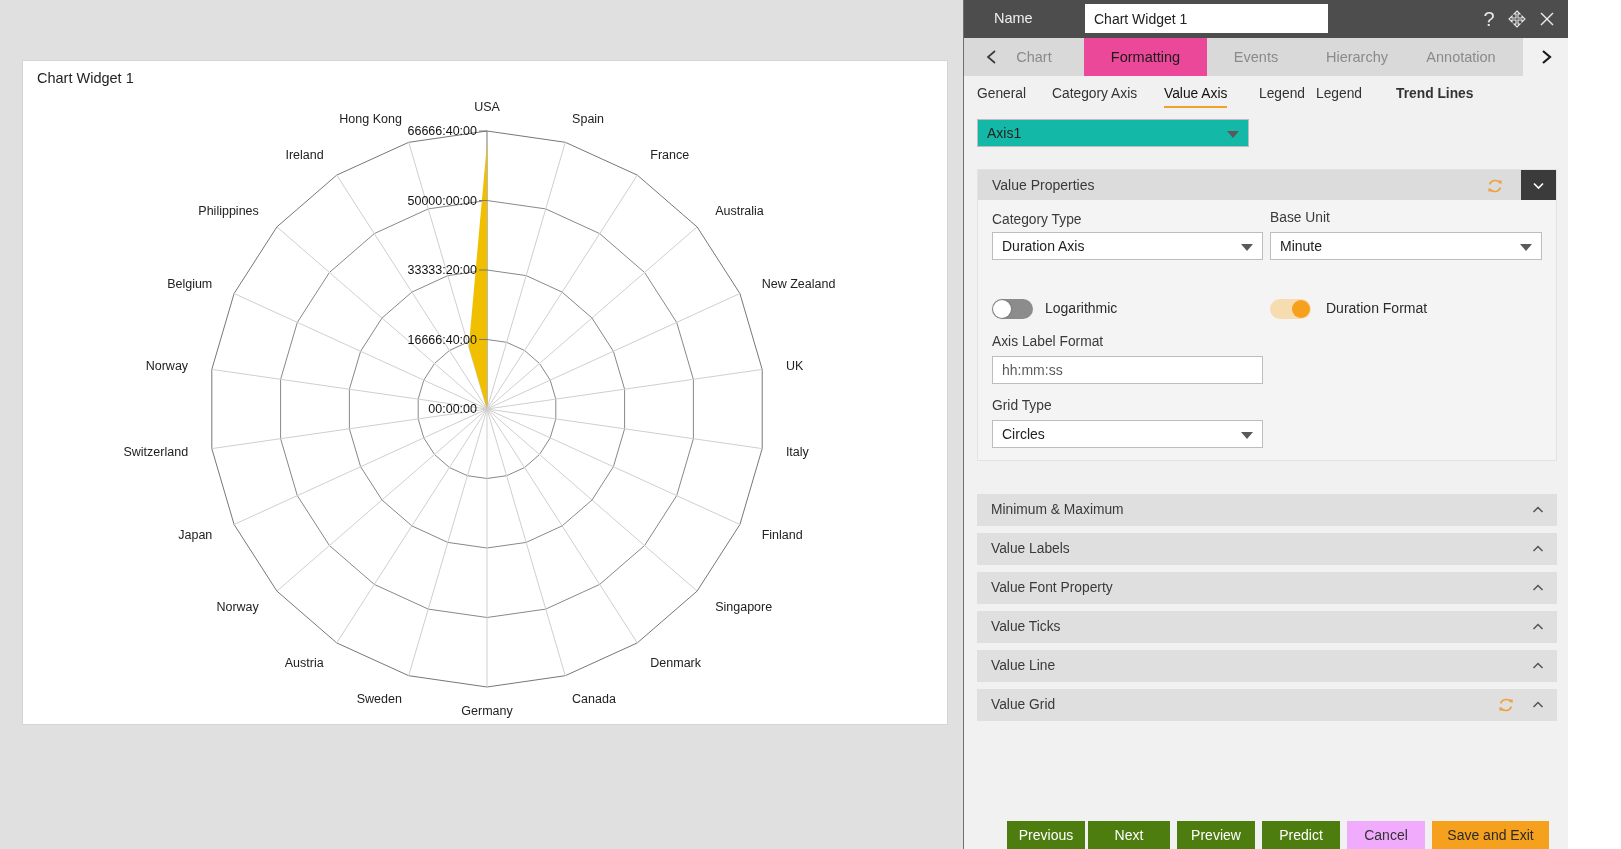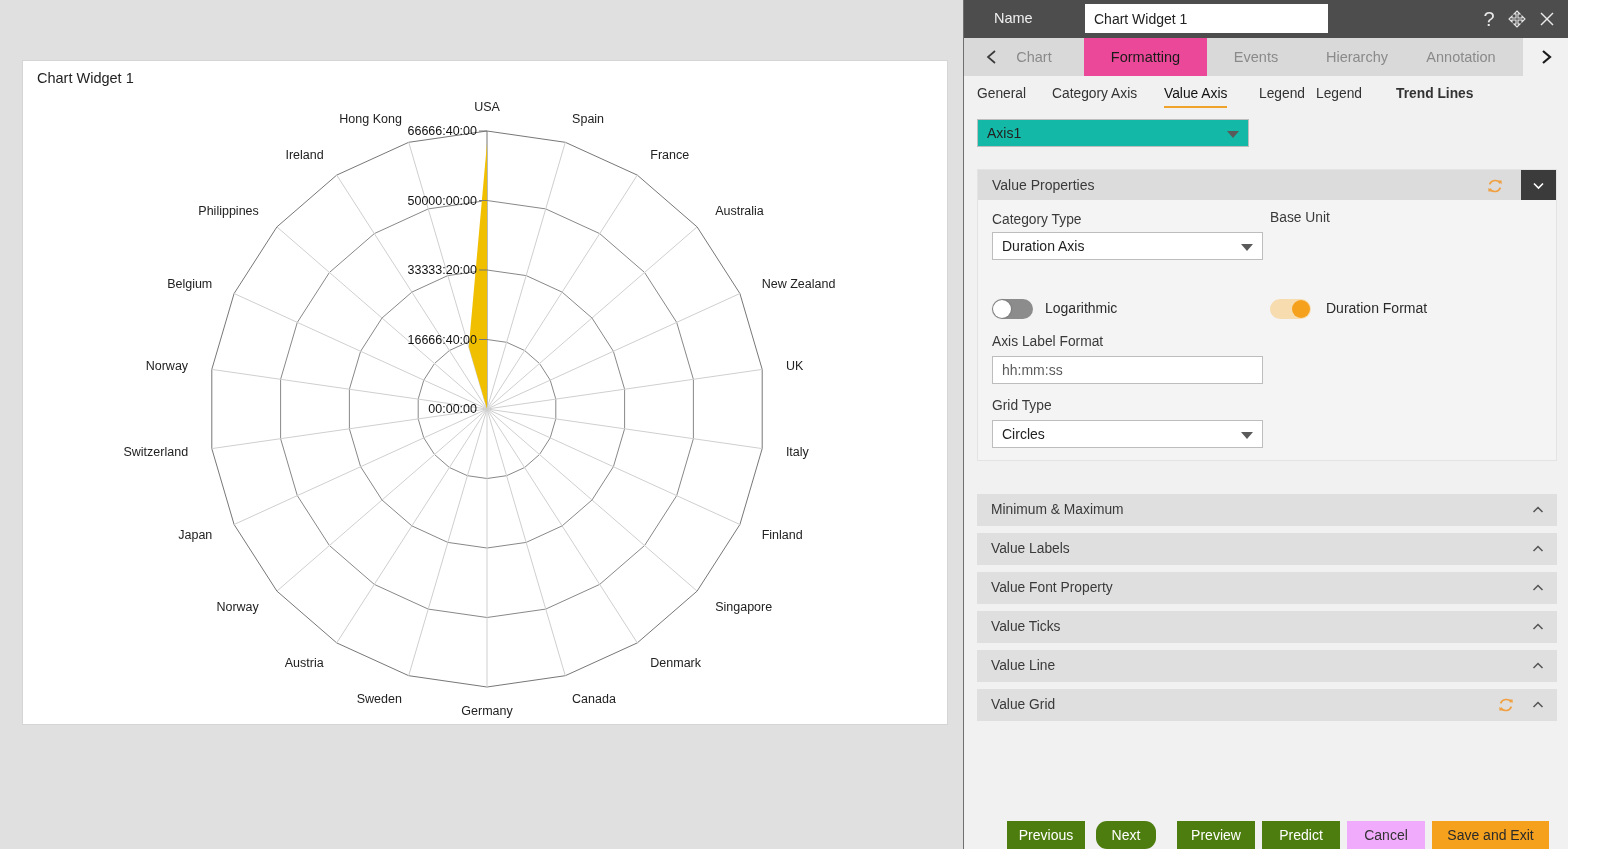--- a/index.html
+++ b/index.html
@@ -309,20 +309,24 @@
       </div>
 
       <div id="vp-body">
         <span class="fld-lbl" style="left:14px;top:0;margin-top:12px;">Category Type</span>
         <div class="sel" style="left:14px;top:32px;width:271px;">
           <span class="val">Duration Axis</span>
           <span class="caret"></span>
         </div>
 
         <span class="fld-lbl" style="left:292px;top:10px;">Base Unit</span>
+        <div class="sel" style="left:292px;top:32px;width:272px;">
+          <span class="val">Minute</span>
+          <span class="caret"></span>
+        </div>
 
         <div class="toggle tg-off" style="left:14px;top:99px;">
             <span class="knob"></span>
           </div>
         <span class="tg-lbl" style="left:67px;top:100px;">Logarithmic</span>
 
         <div class="toggle tg-on" style="left:292px;top:99px;">
             <span class="knob"></span>
           </div>
         <span class="tg-lbl" style="left:348px;top:100px;">Duration Format</span>
@@ -382,20 +386,20 @@
           <span class="chev"><svg width="14" height="14" viewBox="0 0 14 14">
               <polyline points="2.5,9 7,4.5 11.5,9" fill="none" stroke="#555" stroke-width="1.5"></polyline>
             </svg></span>
         </div>
       </div>
   </div>
 
   <div id="footer">
     <div id="buttons-host">
         <div class="btn btn-dark" style="left: 43px; width: 78px;"><span>Previous</span></div>
-        <div class="btn btn-dark" style="left: 132px; width: 60px; border-radius: 11px;"><span>Next</span></div>
+        <div class="btn btn-dark" style="left: 124px; width: 82px;"><span>Next</span></div>
         <div class="btn btn-dark" style="left: 213px; width: 78px;"><span>Preview</span></div>
         <div class="btn btn-dark" style="left: 298px; width: 78px;"><span>Predict</span></div>
         <div class="btn btn-white" style="left: 383px; width: 78px;"><span>Cancel</span></div>
         <div class="btn btn-orange" style="left: 468px; width: 117px;"><span>Save and Exit</span></div>
       </div>
   </div>
 </div>
 
 </body></html>

